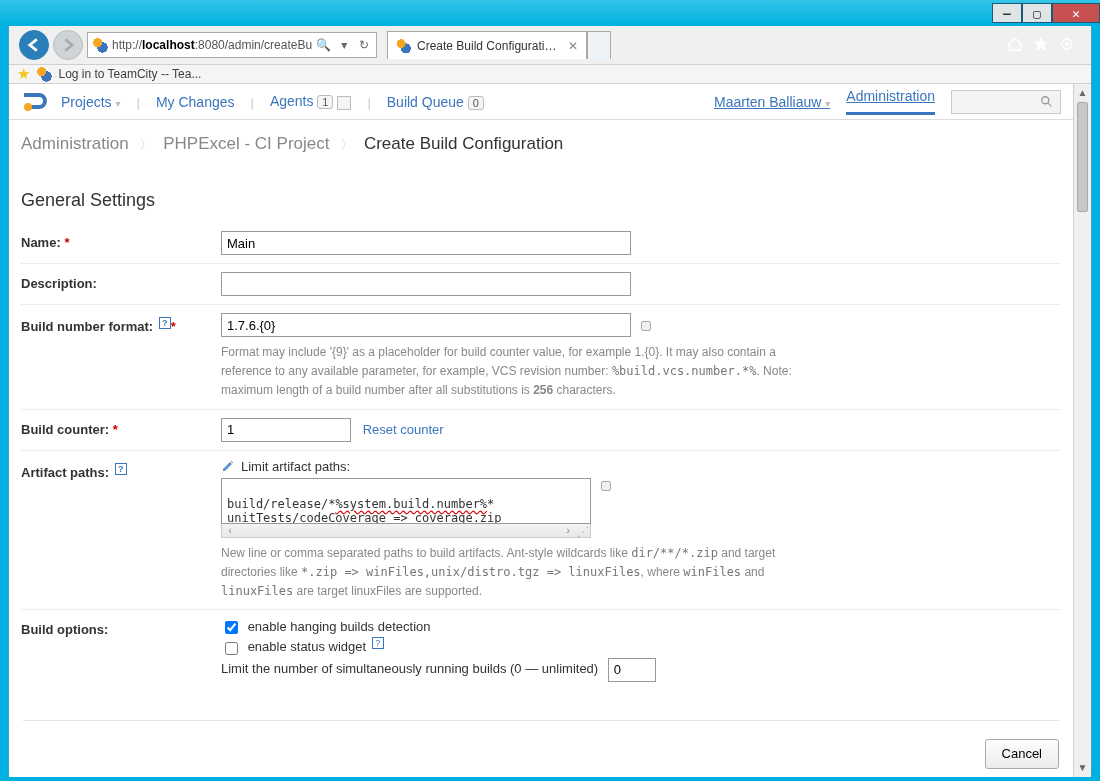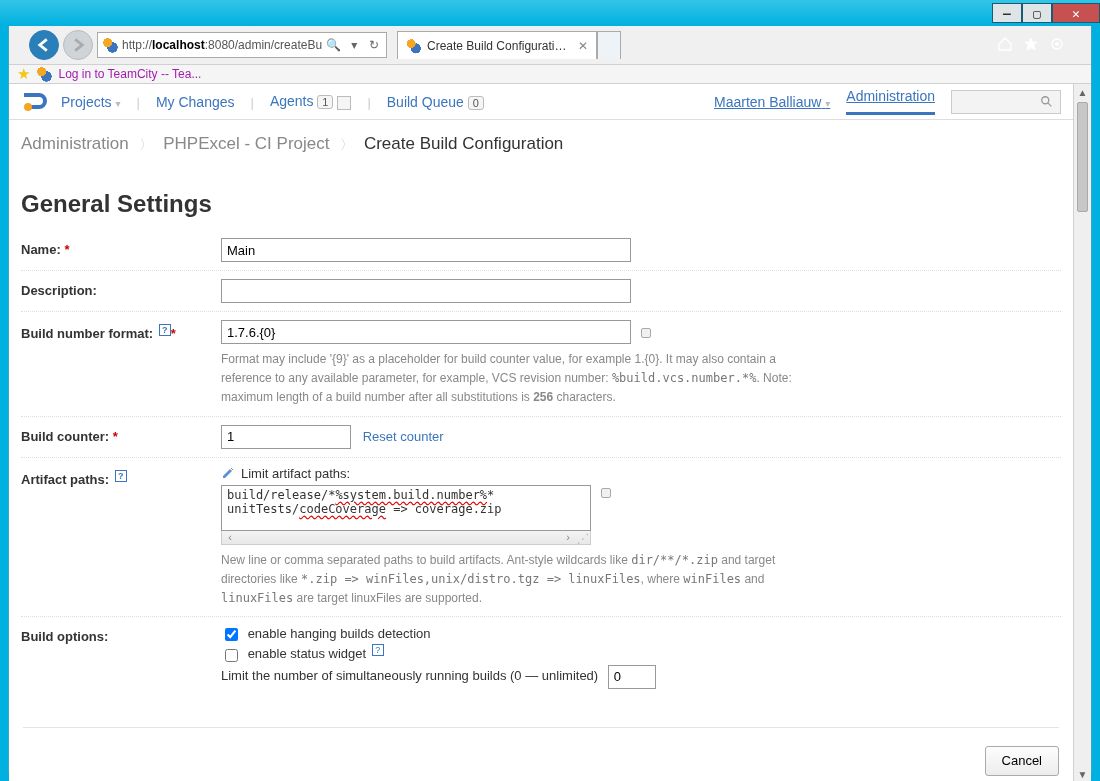--- a/index.html
+++ b/index.html
@@ -33,21 +33,21 @@
     border-top:none;
     margin:0 8px 8px 8px;
     display:flex;
     flex-direction:column;
     height: calc(781px - 26px - 8px);
   }
   .ie-nav {
     height:38px;
     display:flex;
     align-items:center;
-    padding:4px 20px;
+    padding:4px 10px;
     gap:4px;
     background:#f0f0f0;
   }
   .navbtn {
     width:30px; height:30px;
     border-radius:50%;
     border:1px solid #2a7fb8;
     display:flex; align-items:center; justify-content:center;
     color:#fff;
   }
@@ -166,21 +166,21 @@
     padding:14px 12px 6px 12px;
     font-size:17px;
     color:#888;
   }
   .crumbs a{ color:#888; text-decoration:none; }
   .crumbs .chevron{ color:#ccc; margin:0 6px; font-size:13px; }
   .crumbs .current{ color:#333; }
 
   
   .content{ padding:10px 12px 30px 12px; }
-  h2{ font-size:24px; font-weight:700; margin:20px 0 12px 0; }
+  h2{ font-size:18px; font-weight:400; margin:20px 0 12px 0; }
 
   .row{
     display:flex;
     padding:8px 0;
     border-bottom:1px dotted #ddd;
   }
   .row:last-of-type{ border-bottom:none; }
   .lbl{
     width:200px;
     font-weight:bold;
@@ -326,21 +326,21 @@
             <circle cx="8" cy="8" r="5" fill="none" stroke="#fff" stroke-width="1.3"></circle>
             <circle cx="8" cy="8" r="1.6" fill="#fff"></circle>
           </svg>
       </span>
     </div>
   </div>
 
   <div class="favbar">
     <span class="star">★</span>
     <span class="tc-favicon" style="width:16px;height:16px;"></span>
-    <a href="#" style="color:#a21caf;text-decoration:none;">Log in to TeamCity -- Tea...</a>
+    <a href="#" style="color:#404040;text-decoration:none;">Log in to TeamCity -- Tea...</a>
   </div>
 
   <div class="viewport">
     <div class="page">
 
       <div class="tc-header">
         <span class="tc-logo">
           <svg viewBox="0 0 26 26">
             <path d="M3 6h15a6 6 0 0 1 0 12H9" fill="none" stroke="#3a75bd" stroke-width="4"></path>
             <circle cx="7" cy="18" r="4" fill="#f5a623"></circle>
@@ -428,21 +428,21 @@
           </div>
           <div class="fld">
             <div class="editpaths">
               <svg viewBox="0 0 14 14">
                   <path d="M2 10l7-7 2 2-7 7H2z" fill="#5b93d0"></path>
                   <path d="M10 2l2 2" stroke="#888"></path>
                 </svg>
               <span>Limit artifact paths:</span>
             </div>
             <div class="textarea-wrap">
-              <div style="border:1px solid #999; padding:2px 5px; font-family:Consolas,monospace; font-size:12px; height:46px; background:#fff; overflow:hidden; white-space:nowrap;">
+              <div style="border:1px solid #999; padding:18px 5px; font-family:Consolas,monospace; font-size:12px; height:46px; background:#fff; overflow:hidden; white-space:nowrap;">
                 <span>build/release/*</span><span class="underline-red">%system.build.number%</span><span>*</span><br>
                 <span>unitTests/</span><span class="underline-red">codeCoverage</span><span> =&gt; coverage.zip</span>
               </div>
               <div class="ta-scroll">
                 <div class="sa">‹</div>
                 <div class="mid"></div>
                 <div class="sa">›</div>
                 <div class="grip">⋰</div>
               </div>
             </div>

